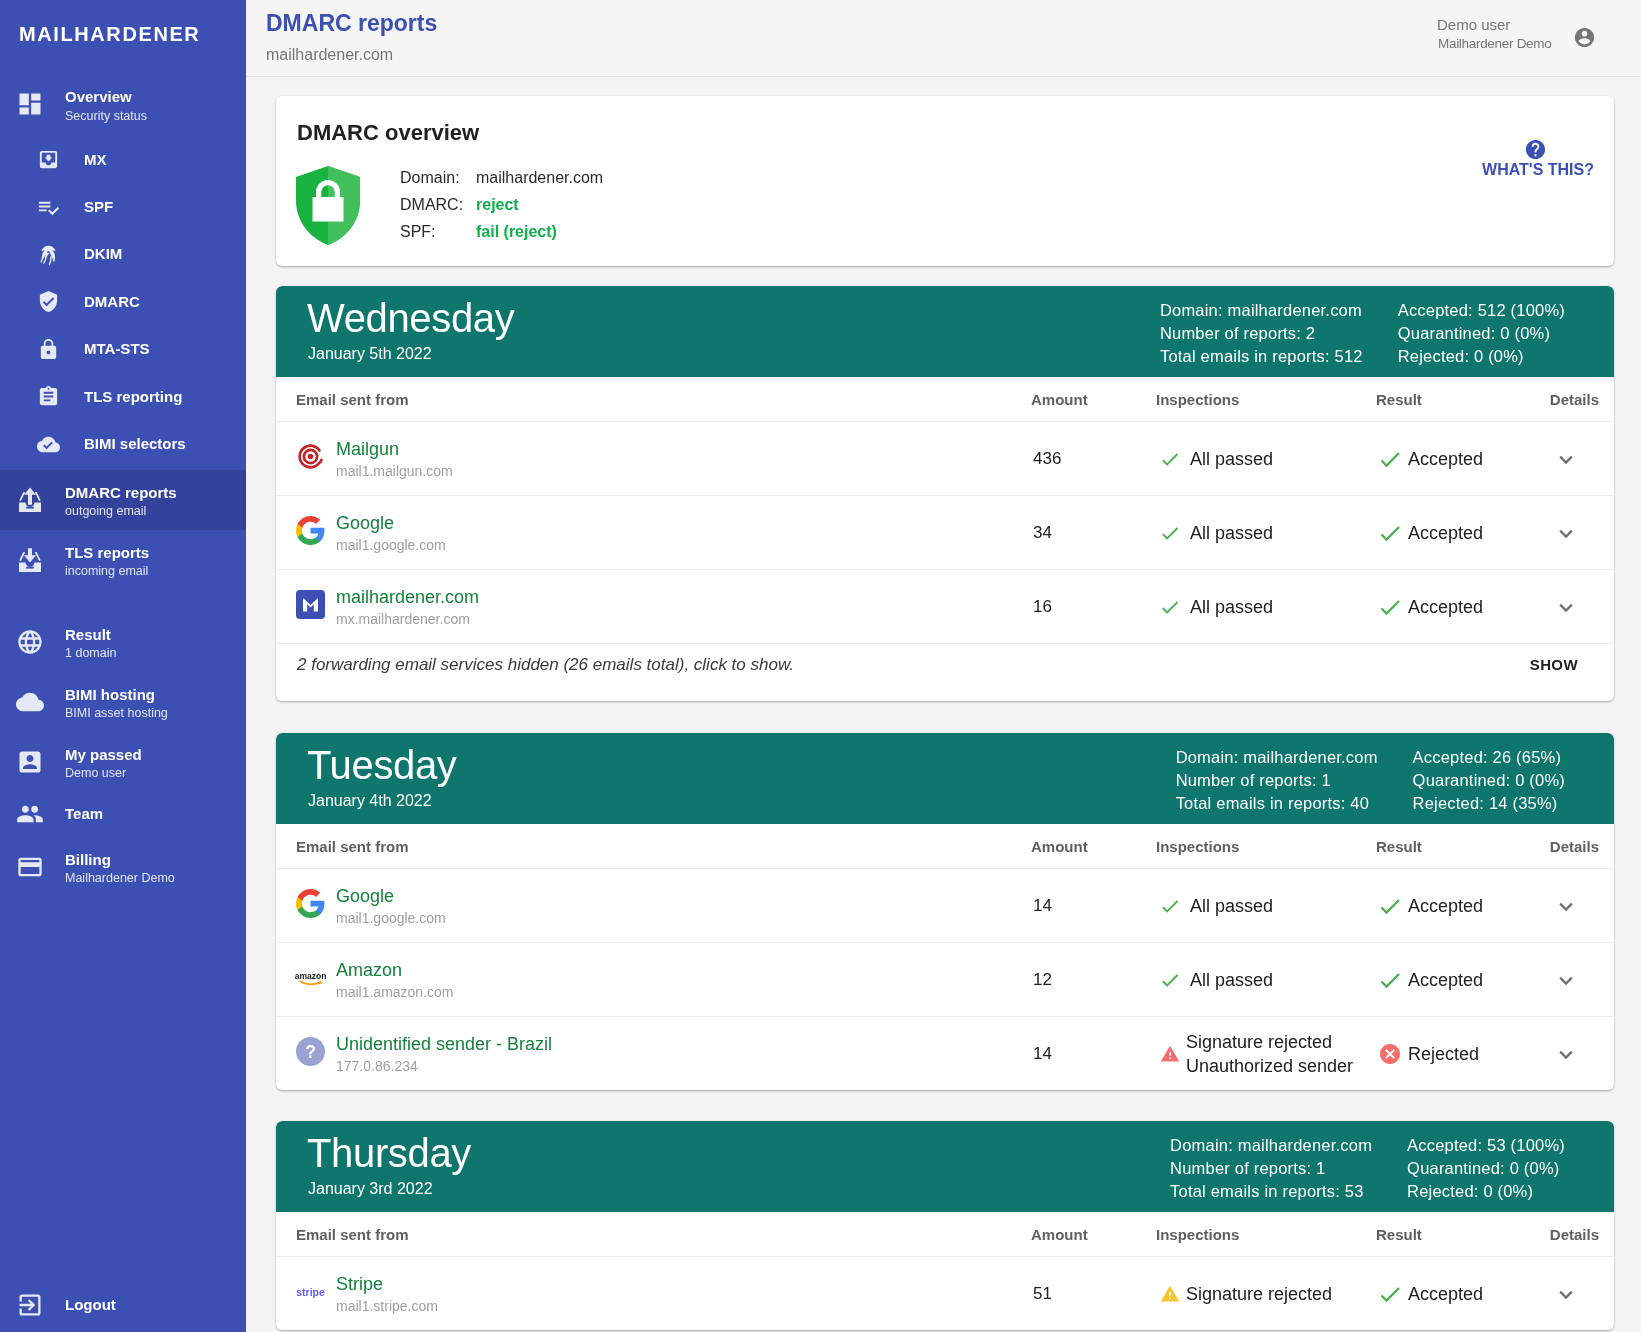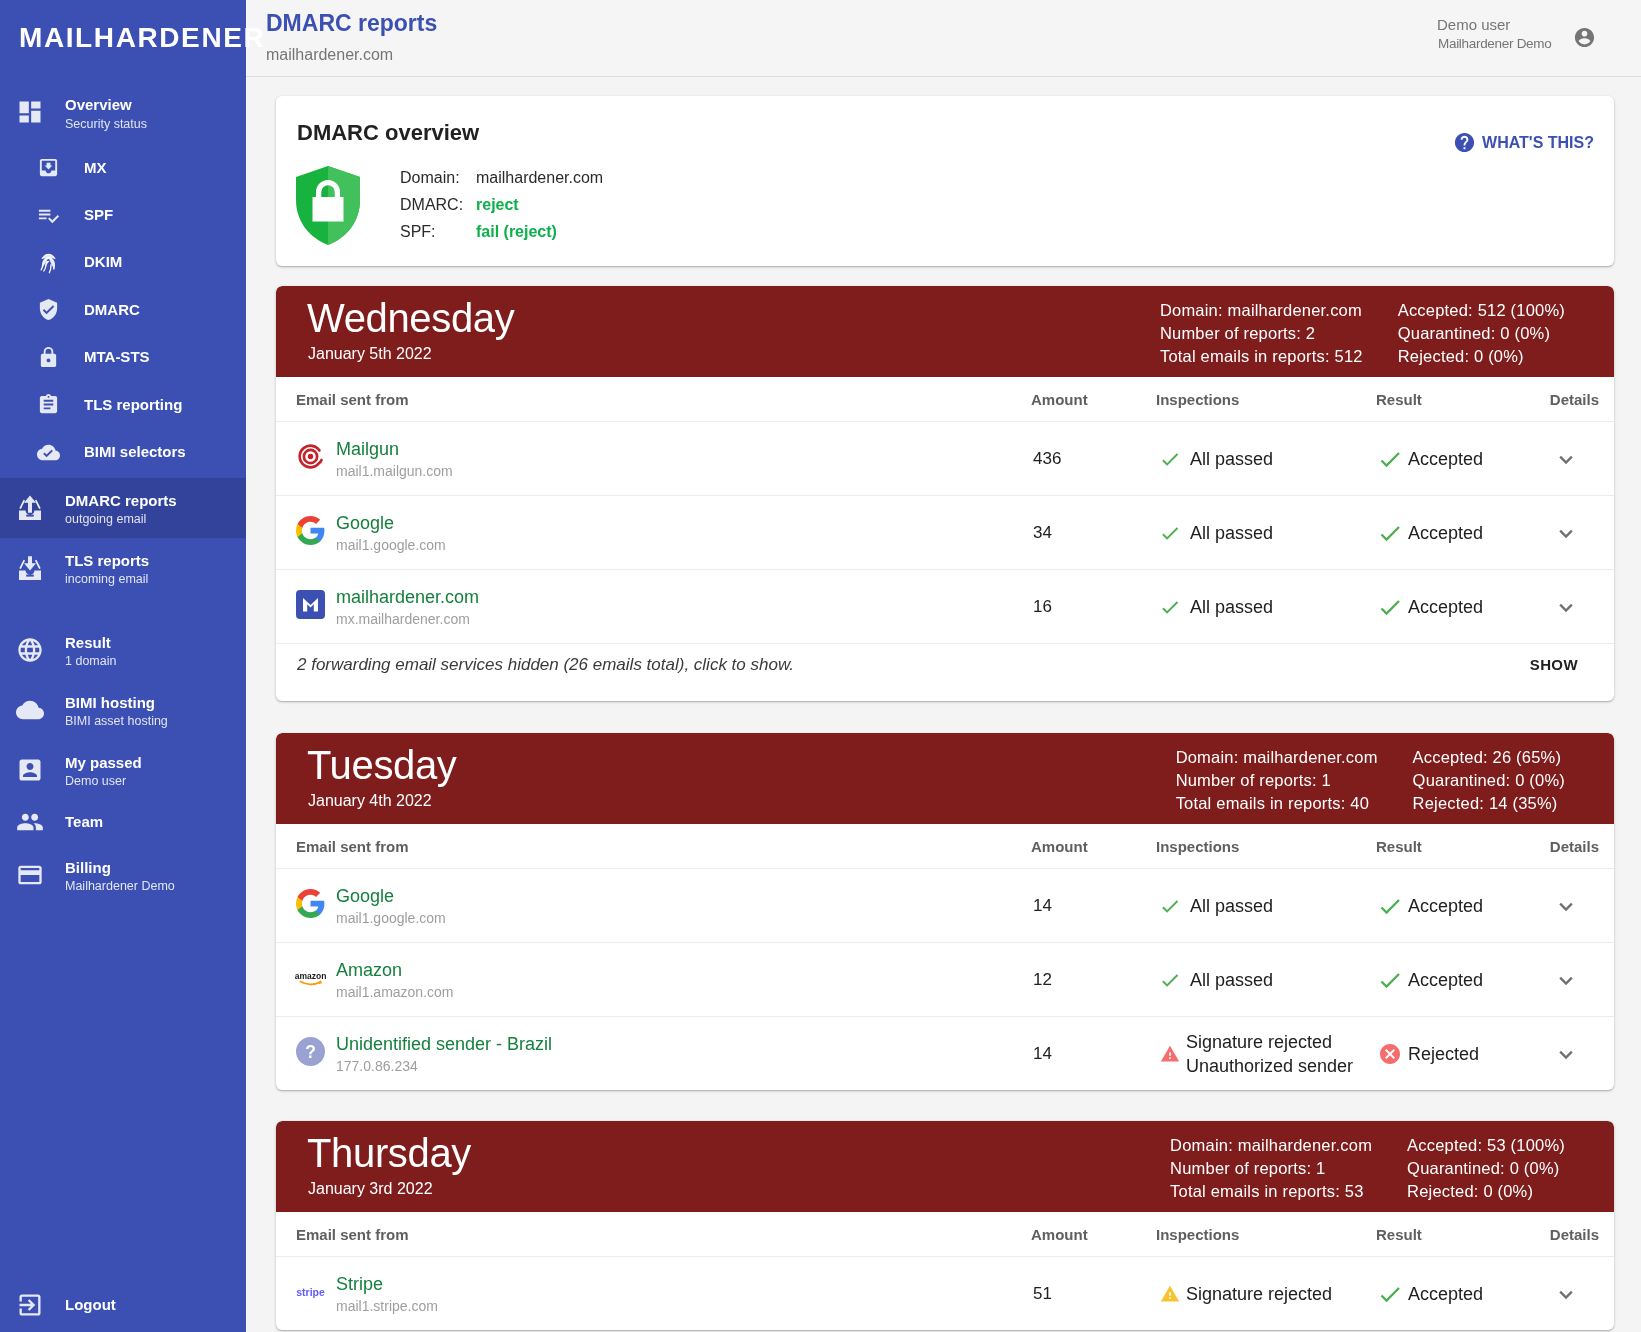--- a/index.html
+++ b/index.html
@@ -1,21 +1,21 @@
 <!DOCTYPE html>
 <html><head>
 <meta charset="utf-8">
 <style>
 * { margin:0; padding:0; box-sizing:border-box; }
 html,body { width:1641px; height:1332px; overflow:hidden; }
 body { font-family:"Liberation Sans", sans-serif; background:#f4f4f5; }
 
 
 .sidebar { position:fixed; left:0; top:0; width:246px; height:1332px; background:#3b50b2; color:#fff; z-index:5; }
-.logo { padding:24px 0 0 19px; font-size:28px; font-weight:bold; letter-spacing:1.6px; line-height:1; color:#fff; }
+.logo { padding:24px 0 0 19px; font-size:20px; font-weight:bold; letter-spacing:1.6px; line-height:1; color:#fff; }
 .nav { margin-top:30px; }
 .item { position:relative; height:60px; }
 .spc { height:2px; }
 .item.single { height:47.4px; }
 .item.team { height:45px; }
 .item .ttl { position:absolute; left:65px; top:15px; font-size:15px; font-weight:bold; line-height:1; color:#fff; }
 .item .sub { position:absolute; left:65px; top:35.5px; font-size:12.5px; line-height:1; color:rgba(255,255,255,.85); }
 .item.single .ttl { top:50%; margin-top:-8px; }
 .item .ic { position:absolute; left:15.5px; top:50%; margin-top:-14px; width:28px; height:28px; }
 .item .ic.big { left:16px; margin-top:-14px; width:28px; height:28px; }
@@ -32,32 +32,32 @@
 .hdr .dom { position:absolute; left:20px; top:46px; font-size:16px; color:#757575; }
 .hdr .user { position:absolute; left:1191px; top:17px; font-size:15px; color:#757575; line-height:1; }
 .hdr .org { position:absolute; left:1192px; top:37px; font-size:13.5px; letter-spacing:-.3px; color:#757575; line-height:1; }
 .hdr .avatar { position:absolute; left:1327px; top:26px; width:23px; height:23px; }
 
 
 .content { padding:19px 27px 0 30px; }
 .card { background:#fff; border-radius:6px; box-shadow:0 1px 3px rgba(0,0,0,.22), 0 1px 1px rgba(0,0,0,.12); width:1338px; }
 .ovcard { height:170px; margin-bottom:20px; position:relative; }
 .ovcard h2 { position:absolute; left:21px; top:26px; font-size:22px; color:#212121; line-height:1; }
-.whats { position:absolute; right:20px; top:35px; display:flex; align-items:center; }
+.whats { position:absolute; right:20px; top:42px; display:flex; align-items:center;flex-direction:column; }
 .whats svg { width:23px; height:23px; margin-right:6px; }
 .whats span { font-size:16px; font-weight:bold; color:#3b50b2; }
 .shield { position:absolute; left:20px; top:70px; }
 .ovtab { position:absolute; left:124px; top:73px; font-size:16px; color:#2b2b2b; border-spacing:0; }
 .ovtab td { padding:0 0 10px 0; line-height:17px; }
 .ovtab td.lb { width:76px; }
 .ovtab .green { color:#0cb14b; font-weight:bold; }
 
 
 .day { margin-bottom:32px; overflow:hidden; }
-.dhead { background:#7f1d1d; height:91px; position:relative; color:#fff; border-radius:6px 6px 0 0; }
+.dhead { background:#0f766e; height:91px; position:relative; color:#fff; border-radius:6px 6px 0 0; }
 .dhead h1 { position:absolute; left:31px; top:12px; font-size:40px; font-weight:normal; line-height:1; letter-spacing:-.35px; }
 .dhead .date { position:absolute; left:32px; top:59.5px; font-size:16px; line-height:1; }
 .stats { position:absolute; right:49px; top:13px; display:flex; gap:35px; font-size:16.5px; letter-spacing:.2px; line-height:23px; }
 .grid { display:grid; grid-template-columns:1fr 125px 220px 170px 53px; padding:0 15px 0 20px; align-items:center; }
 .thead { height:44px; font-size:15px; font-weight:bold; color:#5f5f5f; }
 .trow { height:74px; border-top:1px solid #ececec; }
 .sender { display:flex; align-items:center; }
 .sicon { width:29px; height:29px; margin-right:11px; flex:none; position:relative; top:-2.5px; overflow:visible; }
 .sname { font-size:18px; color:#15803d; line-height:20px; }
 .sdom { font-size:14px; color:#9e9e9e; line-height:14px; margin-top:5px; }

